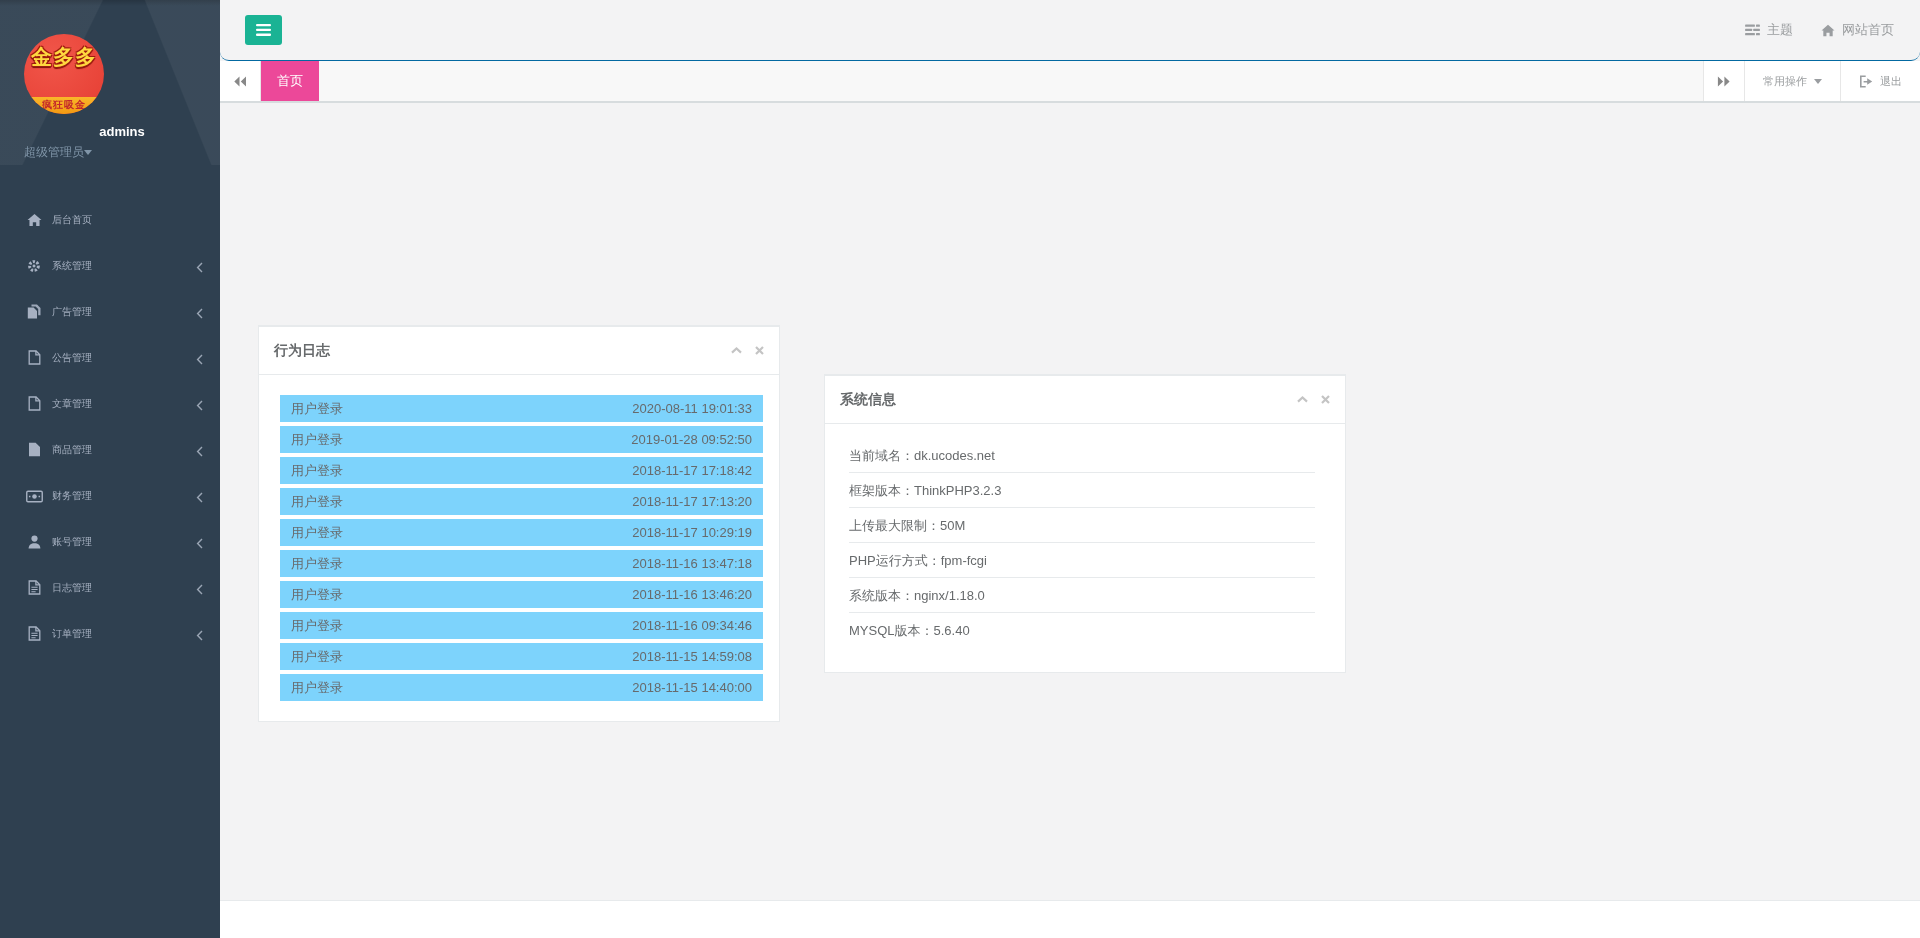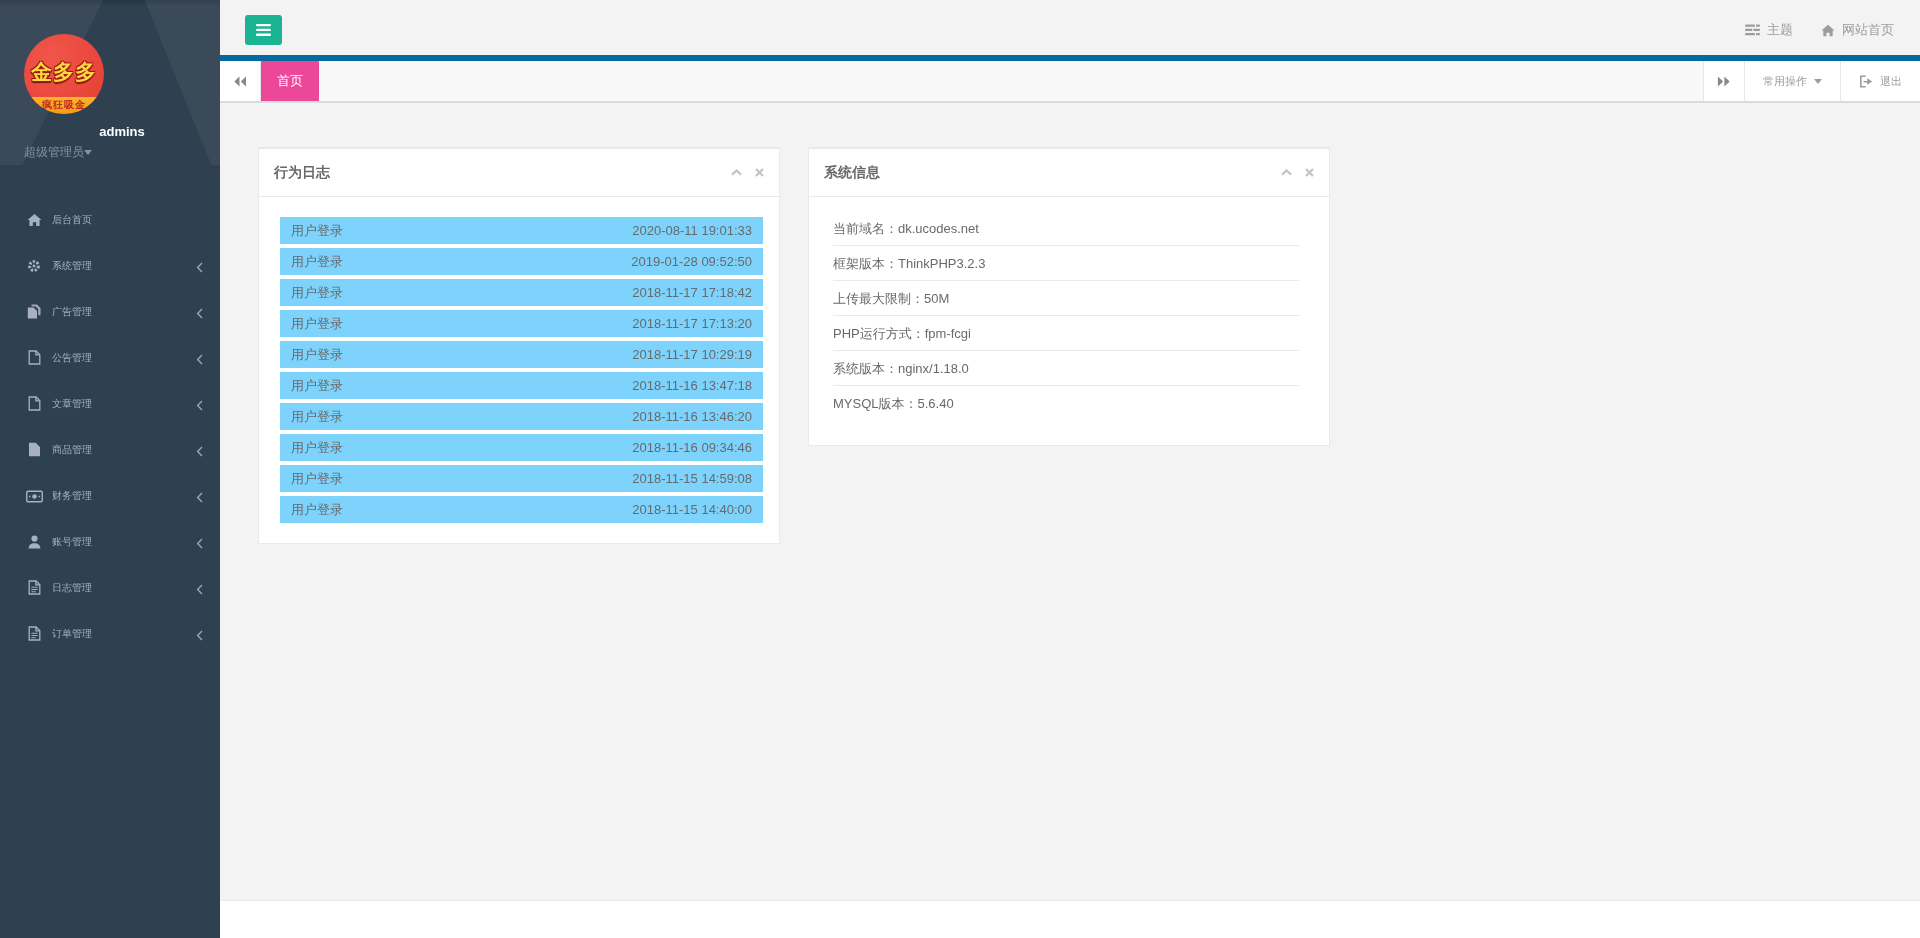--- a/index.html
+++ b/index.html
@@ -32,21 +32,21 @@
     overflow: hidden;
   }
   .logo-circle {
     width: 80px; height: 80px;
     border-radius: 50%;
     background: radial-gradient(circle at 35% 30%, #f1564a, #e53d32);
     position: relative; overflow: hidden;
     text-align: center;
   }
   .logo-title {
-    display: block; margin-top: 24px;
+    display: block; margin-top: 9px;
     font-size: 21px; font-weight: bold; letter-spacing: 1px;
     color: #ffd83f;
     text-shadow: -1px -1px 0 #9e1c0f, 1px -1px 0 #9e1c0f, -1px 1px 0 #9e1c0f, 1px 1px 0 #9e1c0f, 0 2px 1px #7d1208;
   }
   .logo-band {
     position: absolute; bottom: 0; left: 0; right: 0; height: 17px;
     background: linear-gradient(#f9b62a, #f39a12);
     color: #c3272b; font-size: 10px; font-weight: bold; line-height: 16px;
     letter-spacing: 1px;
   }
@@ -61,21 +61,21 @@
     padding-left: 25px;
     color: #a7b1c2; font-size: 10px;
     cursor: pointer;
   }
   .mi-icon { width: 18px; margin-right: 9px; color: #a7b1c2; }
   .menu-chevron { position: absolute; right: 17px; color: #9aa5b4; }
 
   
   .main { margin-left: 220px; height: 938px; display: flex; flex-direction: column; }
 
-  .navbar { height: 61px; background: #f3f3f4; position: relative; border-bottom: 6px solid #0369a1; flex: 0 0 auto; }
+  .navbar { height: 61px; background: #f3f3f4; position: relative; border-bottom: 1px solid #0369a1; flex: 0 0 auto; border-radius: 9px; }
   .hamburger {
     position: absolute; left: 25px; top: 15px;
     width: 37px; height: 30px;
     background: #1ab394; border: none; border-radius: 3px;
     display: flex; align-items: center; justify-content: center;
     cursor: pointer;
   }
   .navbar-right {
     position: absolute; right: 26px; top: 0; height: 60px;
     display: flex; align-items: center; gap: 28px;
@@ -101,21 +101,21 @@
   .tab-spacer { flex: 1; }
   .tab-ops-cell {
     background: #fff; border-left: 1px solid #e7e7e7;
     padding: 0 18px;
     display: flex; align-items: center; gap: 7px;
     color: #999c9e; font-size: 11px; cursor: pointer;
   }
   .tab-ops-cell .icon { color: #9a9da0; }
 
   
-  .content { flex: 1 1 auto; padding: 44px 0 0 38px; display: flex; gap: 28px; align-items: flex-start; }
+  .content { flex: 1 1 auto; padding: 44px 0 0 38px; display: flex; gap: 44px; align-items: center; }
   .panel { width: 522px; background: #fff; border: 1px solid #e7eaec; border-top: 2px solid #e7eaec; }
   .panel-header { height: 48px; padding: 0 15px; border-bottom: 1px solid #e7eaec; display: flex; align-items: center; }
   .panel-title { font-size: 14px; font-weight: 600; color: #676a6c; }
   .panel-tools { margin-left: auto; display: flex; align-items: center; gap: 13px; color: #c4c4c4; }
   .panel-tools .icon { cursor: pointer; }
 
   .log-body { padding: 20px 16px 20px 21px; }
   .log-row {
     height: 27px; background: #7dd3fc; margin-bottom: 4px;
     padding: 0 11px;

